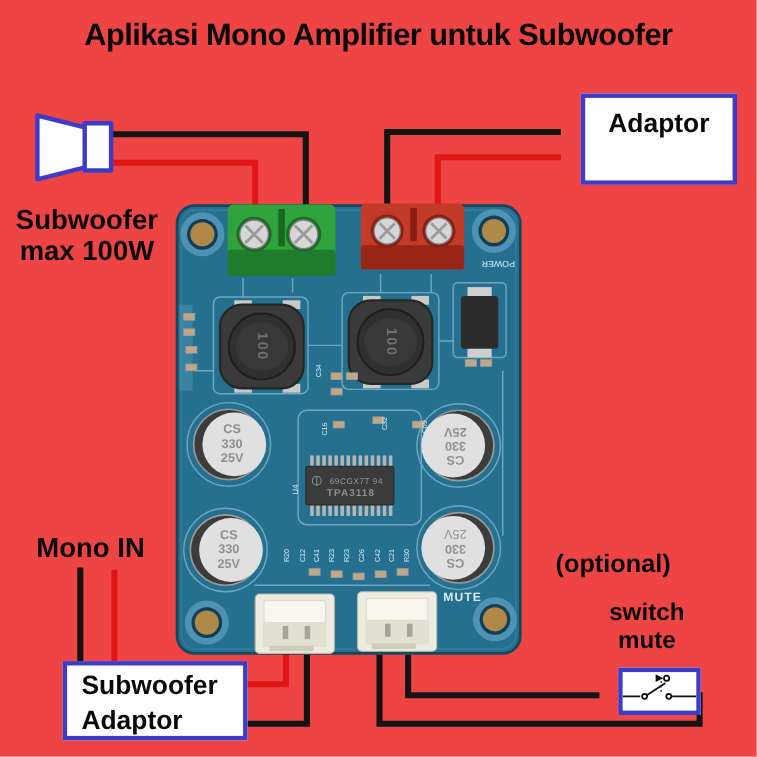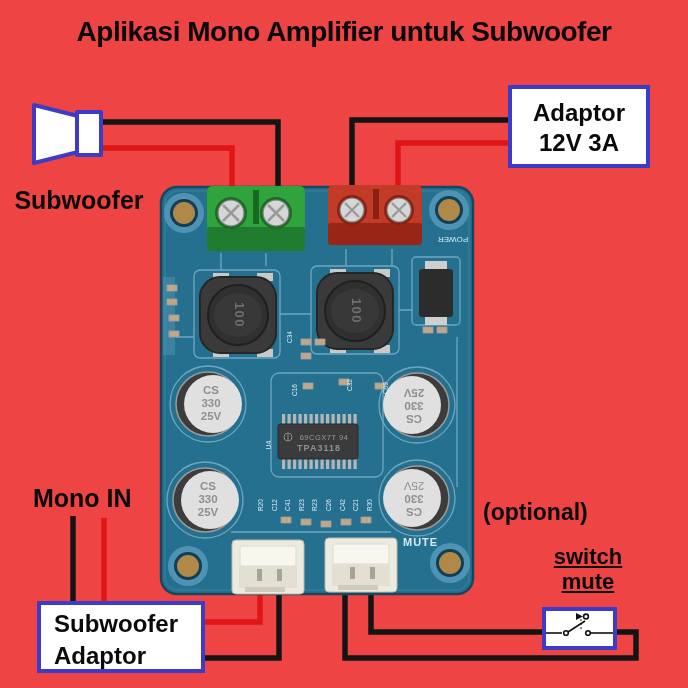--- a/index.html
+++ b/index.html
@@ -12,23 +12,23 @@
     --connector-white:#edebe0; --silkscreen:#d5ecf6;
   }
   html,body{margin:0;padding:0;background:#ffffff;}
   #canvas{position:relative;width:688px;height:688px;background:#ef4444;overflow:hidden;
           font-family:"Liberation Sans", sans-serif;color:#0a0a0a;}
   .abs{position:absolute;}
   .lbl{position:absolute;font-weight:bold;color:#0a0a0a;z-index:4;white-space:nowrap;}
   #title{left:0;top:16px;width:688px;text-align:center;font-size:28px;letter-spacing:-0.5px;}
   #subwoofer-label{left:0;top:186px;width:158px;text-align:center;font-size:25px;line-height:28px;}
   #audio-in-label{left:33px;top:484px;font-size:25px;}
-  #optional-label{left:483px;top:499px;font-size:23px;}
-  #switch-mute-label{left:528px;top:544px;width:120px;text-align:center;font-size:22px;line-height:25px;text-decoration:underline;}
-  .bluebox{position:absolute;background:#ffffff;border:4px solid var(--accent);box-sizing:border-box;z-index:3;}
+  #optional-label{left:505px;top:499px;font-size:23px;}
+  #switch-mute-label{left:528px;top:544px;width:120px;text-align:center;font-size:22px;line-height:25px;}
+  .bluebox{position:absolute;background:#ffffff;border:4px solid var(--accent);box-sizing:border-box;z-index:3;margin-left:20px;}
   #adaptor-box{left:508px;top:85px;width:142px;height:83px;text-align:center;
                font-weight:bold;font-size:24px;line-height:30px;padding-top:9px;}
   #filter-box{left:37px;top:601px;width:168px;height:72px;
               font-weight:bold;font-size:24px;line-height:32px;padding:3px 0 0 13px;}
   #switch-box{left:542px;top:607px;width:75px;height:43px;}
   #wires-svg{left:0;top:0;z-index:1;}
   #pcb-svg{left:161px;top:187px;z-index:2;overflow:visible;}
   svg text{font-family:"Liberation Sans", sans-serif;}
 </style>
 </head>
@@ -52,25 +52,25 @@
       <path stroke="var(--wire-black)" d="M 615 632 H 636 V 658 H 345 V 595"></path>
     </g>
     <g stroke="var(--accent)" stroke-width="4" fill="#ffffff" stroke-linejoin="round">
       <polygon points="34,105 78,116 78,152 34,163"></polygon>
       <rect x="77" y="112" width="24" height="43"></rect>
     </g>
   </svg>
 
   <div id="subwoofer-label" class="lbl">
     <div>Subwoofer</div>
+    <div>max 100W</div>
   </div>
 
   <div id="adaptor-box" class="bluebox">
     <div>Adaptor</div>
-    <div>12V 3A</div>
   </div>
 
   <div id="audio-in-label" class="lbl">Mono IN</div>
 
   <div id="filter-box" class="bluebox">
     <div>Subwoofer</div>
     <div>Adaptor</div>
   </div>
 
   <div id="optional-label" class="lbl">(optional)</div>

